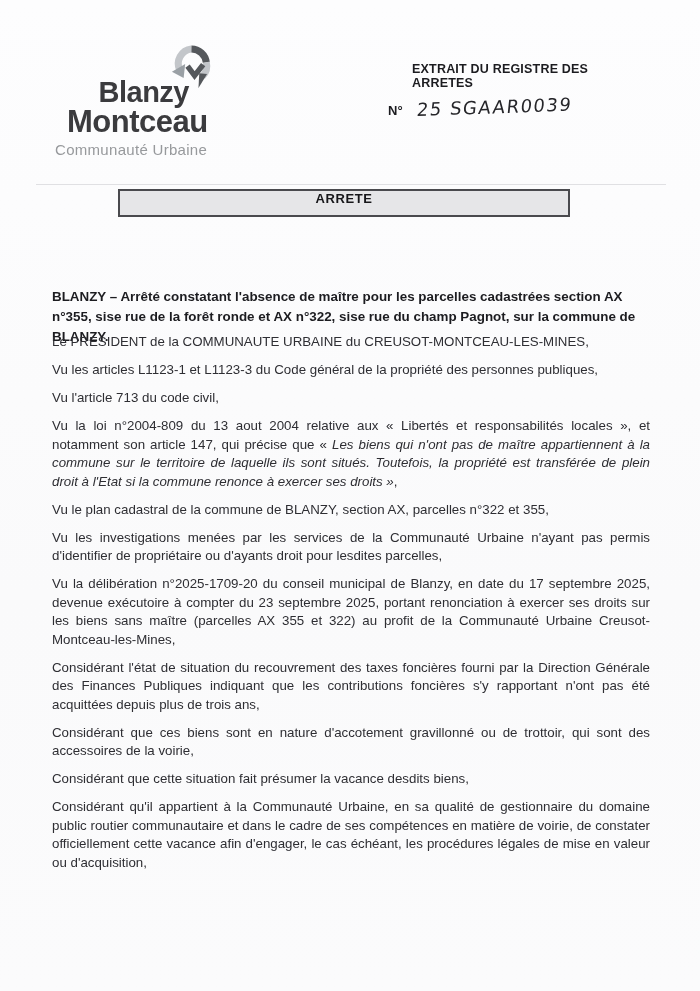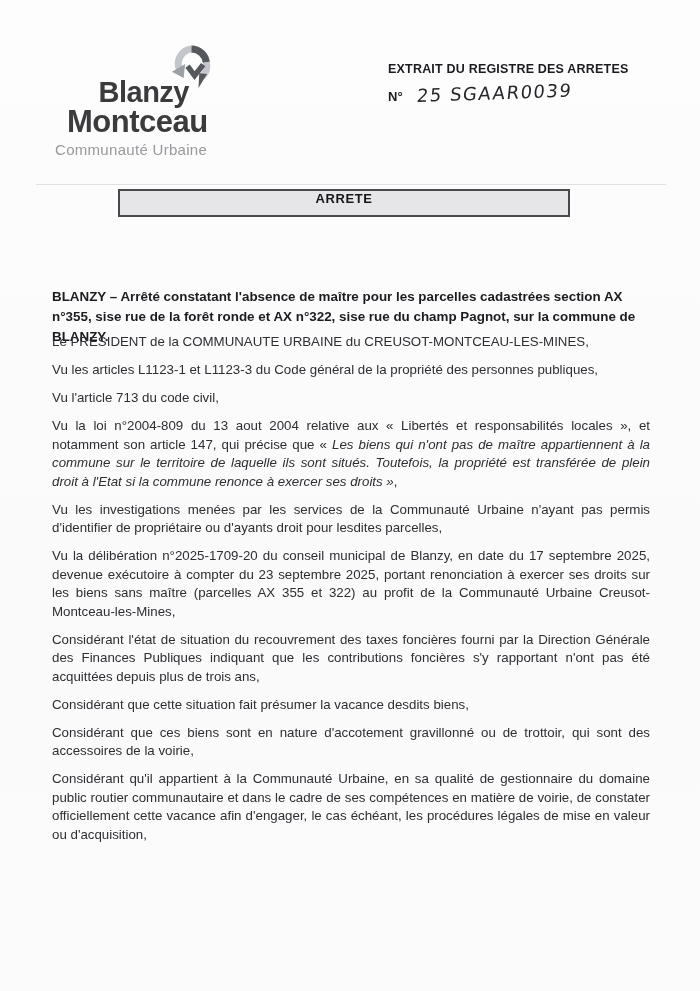--- a/index.html
+++ b/index.html
@@ -65,20 +65,21 @@
     position: absolute;
     left: 388px;
     top: 62px;
     width: 260px;
   }
   .registre-title {
     font-weight: bold;
     font-size: 12.5px;
     letter-spacing: 0.2px;
     color: #1c1c20;
+    margin-left: 24px;
   }
   .numero-row {
     margin-top: 9px;
     display: flex;
     align-items: flex-start;
   }
   .numero-label {
     font-weight: bold;
     font-size: 13px;
     color: #1c1c20;
@@ -192,21 +193,22 @@
     <span>ARRETE</span>
   </div>
 
   <div class="doc-title">BLANZY – Arrêté constatant l'absence de maître pour les parcelles cadastrées section AX n°355, sise rue de la forêt ronde et AX n°322, sise rue du champ Pagnot, sur la commune de BLANZY.</div>
 
   <div class="doc-body">
       <p class="para"><span class="normal">Le PRESIDENT de la COMMUNAUTE URBAINE du CREUSOT-MONTCEAU-LES-MINES,</span></p>
       <p class="para"><span class="normal">Vu les articles L1123-1 et L1123-3 du Code général de la propriété des personnes publiques,</span></p>
       <p class="para"><span class="normal">Vu l'article 713 du code civil,</span></p>
       <p class="para"><span class="normal">Vu la loi n°2004-809 du 13 aout 2004 relative aux « Libertés et responsabilités locales », et notamment son article 147, qui précise que « </span><span class="italic">Les biens qui n'ont pas de maître appartiennent à la commune sur le territoire de laquelle ils sont situés. Toutefois, la propriété est transférée de plein droit à l'Etat si la commune renonce à exercer ses droits »</span><span class="normal">,</span></p>
+      <p class="para"><span class="normal">Vu le plan cadastral de la commune de BLANZY, section AX, parcelles n°322 et 355,</span></p>
       <p class="para"><span class="normal">Vu les investigations menées par les services de la Communauté Urbaine n'ayant pas permis d'identifier de propriétaire ou d'ayants droit pour lesdites parcelles,</span></p>
       <p class="para"><span class="normal">Vu la délibération n°2025-1709-20 du conseil municipal de Blanzy, en date du 17 septembre 2025, devenue exécutoire à compter du 23 septembre 2025, portant renonciation à exercer ses droits sur les biens sans maître (parcelles AX 355 et 322) au profit de la Communauté Urbaine Creusot-Montceau-les-Mines,</span></p>
       <p class="para"><span class="normal">Considérant l'état de situation du recouvrement des taxes foncières fourni par la Direction Générale des Finances Publiques indiquant que les contributions foncières s'y rapportant n'ont pas été acquittées depuis plus de trois ans,</span></p>
+      <p class="para"><span class="normal">Considérant que ces biens sont en nature d'accotement gravillonné ou de trottoir, qui sont des accessoires de la voirie,</span></p>
       <p class="para"><span class="normal">Considérant que cette situation fait présumer la vacance desdits biens,</span></p>
-      <p class="para"><span class="normal">Considérant que ces biens sont en nature d'accotement gravillonné ou de trottoir, qui sont des accessoires de la voirie,</span></p>
       <p class="para"><span class="normal">Considérant qu'il appartient à la Communauté Urbaine, en sa qualité de gestionnaire du domaine public routier communautaire et dans le cadre de ses compétences en matière de voirie, de constater officiellement cette vacance afin d'engager, le cas échéant, les procédures légales de mise en valeur ou d'acquisition,</span></p>
     </div>
 
 </div>
 
 </body></html>

